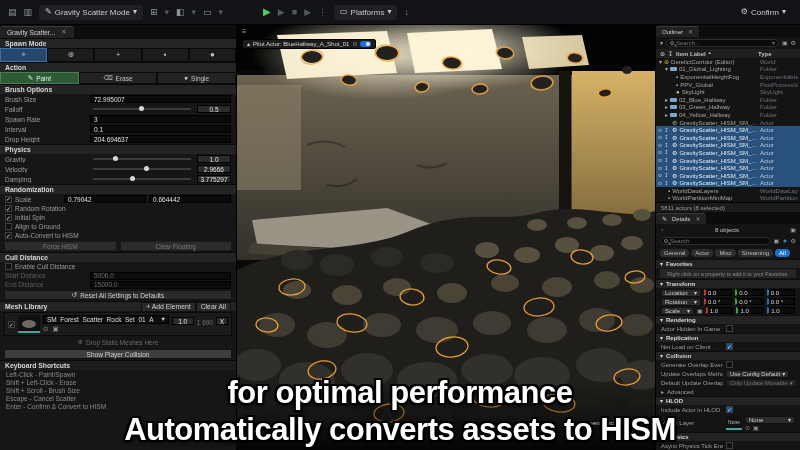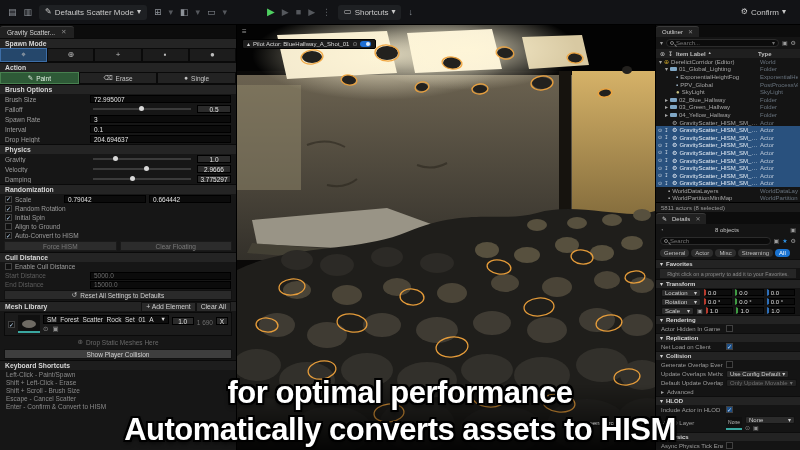--- a/index.html
+++ b/index.html
@@ -77,38 +77,38 @@
     text-shadow:-2px -2px 0 #000,2px -2px 0 #000,-2px 2px 0 #000,2px 2px 0 #000,0 -2px 0 #000,0 2px 0 #000,-2px 0 0 #000,2px 0 0 #000,0 3px 5px rgba(0,0,0,.9)}
 </style>
 </head>
 <body>
 
 <div id="toolbar">
   <span class="tico ic">▤</span>
   <span class="tico ic">▥</span>
   <div class="tbtn">
     <span class="ic">✎</span>
-    <span>Defaults Scatter Mode</span>
+    <span>Gravity Scatter Mode</span>
     <span class="ic">▾</span>
   </div>
   <span class="tico ic">⊞</span>
   <span class="tico ic dim">▾</span>
   <span class="tico ic">◧</span>
   <span class="tico ic dim">▾</span>
   <span class="tico ic">▭</span>
   <span class="tico ic dim">▾</span>
   <span style="width:26px"></span>
   <span class="play ic">▶</span>
   <span class="tico ic dim">▶</span>
   <span class="tico ic dim">■</span>
   <span class="tico ic dim">▶</span>
   <span class="tico ic dim">⋮</span>
   <div class="tbtn">
     <span class="ic">▭</span>
-    <span>Shortcuts</span>
+    <span>Platforms</span>
     <span class="ic">▾</span>
   </div>
   <span class="tico ic">↓</span>
   <span class="spacer"></span>
   <div class="tbtn" style="background:transparent">
     <span class="ic">⚙</span>
     <span>Confirm</span>
     <span class="ic">▾</span>
   </div>
 </div>

